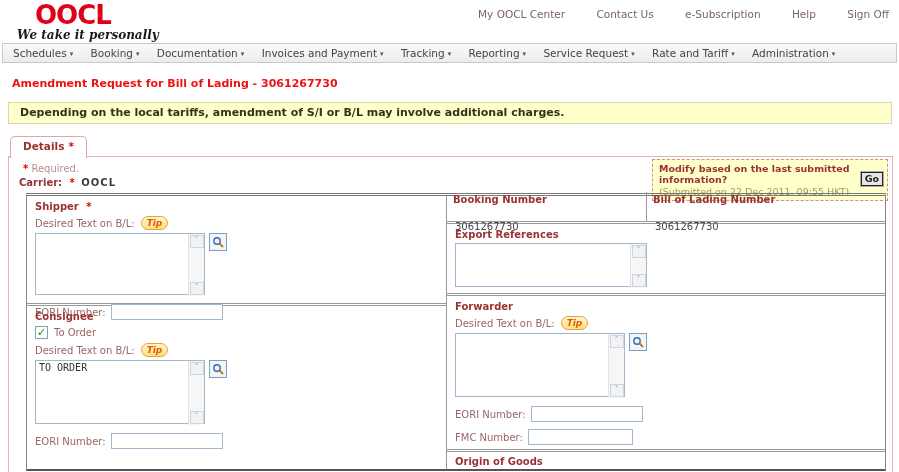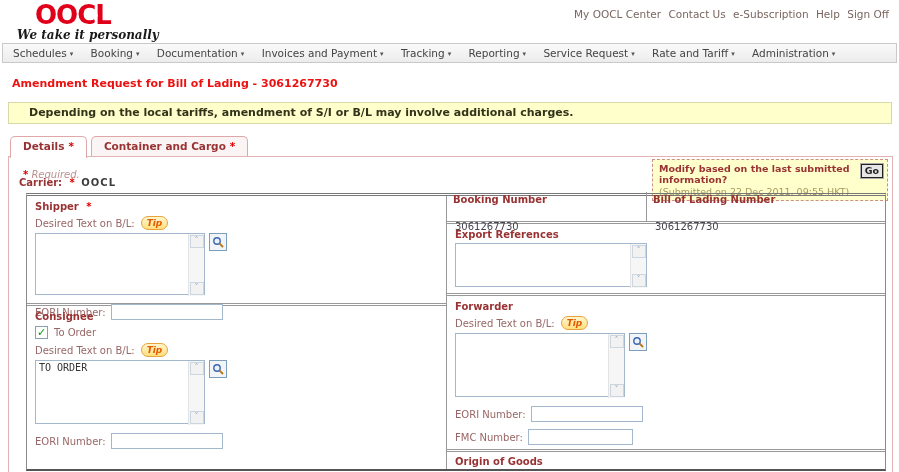--- a/index.html
+++ b/index.html
@@ -6,46 +6,46 @@
   html,body { background:#fff; }
   body { font-family:"DejaVu Sans","Liberation Sans",sans-serif; }
   .screen { position:relative; width:899px; height:472px; overflow:hidden; background:#fff; font-size:10px; color:#333; }
 
   
   .top { position:absolute; top:0; left:0; right:0; height:42px; background:#fff; }
   .logo { position:absolute; left:35px; top:2px; color:#e1001a; font-weight:bold; font-size:26px; line-height:26px; letter-spacing:-1px; }
   .blossom { position:absolute; left:54px; top:9px; color:#fff; font-size:11px; line-height:11px; pointer-events:none; }
   .tagline { position:absolute; left:17px; top:28px; font-family:"DejaVu Serif","Liberation Serif",serif; font-style:italic; font-weight:bold; font-size:12px; color:#1a1a1a; }
   .top-links { position:absolute; right:10px; top:8px; font-size:10.5px; color:#7a6560; }
-  .top-links span { margin-left:4px; cursor:pointer; }
+  .top-links span { margin-left:28px; cursor:pointer; }
 
   
   .nav { position:absolute; top:43px; left:2px; right:2px; height:20px; background:linear-gradient(#fafafa,#ececec); border:1px solid #c9c9c9; line-height:18px; padding-left:10px; color:#444; font-size:10.5px; white-space:nowrap; }
   .nav-item { margin-right:14px; cursor:pointer; display:inline-block; }
   .caret { font-size:7px; color:#555; margin-left:3px; vertical-align:1px; }
 
   
   .page-title { position:absolute; top:77px; left:12px; font-size:11px; font-weight:bold; color:#ee1111; }
-  .notice { position:absolute; top:102px; left:8px; right:7px; height:22px; background:#ffffcc; border:1px solid #d8d8a8; line-height:20px; padding-left:20px; font-weight:bold; font-size:11px; color:#33331a; }
+  .notice { position:absolute; top:102px; left:8px; right:7px; height:22px; background:#ffffcc; border:1px solid #d8d8a8; line-height:20px; padding-left:11px; font-weight:bold; font-size:11px; color:#33331a; }
 
   
   .tabs { position:absolute; top:136px; left:10px; display:flex; gap:4px; z-index:3; }
   .tab { height:20px; border:1px solid #dfa8a8; border-bottom:none; border-radius:5px 5px 0 0; padding:3px 12px 0; background:#fbf4f4; color:#993333; font-weight:bold; font-size:10.5px; cursor:pointer; }
   .tab.active { background:#fff; height:22px; }
   .req { color:#dd0000; font-weight:bold; margin-left:4px; }
 
   
   .panel { position:absolute; top:156px; left:8px; right:6px; height:330px; border:1px solid #e3b3b3; background:#fff; }
-  .required-note { position:absolute; left:10px; top:12px; color:#bb8e8e;font-style:italic; }
+  .required-note { position:absolute; left:10px; top:6px; color:#bb8e8e; }
   .carrier-row { position:absolute; left:10px; top:20px; color:#993333; font-weight:bold; }
   .carrier-val { color:#3d3d3d; font-weight:bold; letter-spacing:1px; margin-left:3px; }
   .modify-box { position:absolute; right:4px; top:2px; width:236px; background:#ffffcc; border:1px dashed #cc8f8f; padding:3px 5px 3px 6px; }
   .modify-q { color:#993333; font-weight:bold; font-size:9.5px; padding-right:8px; line-height:11px; }
   .modify-sub { color:#a89a60; font-size:9.5px; line-height:11px; margin-top:1px; }
-  .go-btn { position:absolute; right:4px; top:4px; font-size:9.5px; font-weight:bold; color:#222; background:#e6e6e6; border:1px solid #222; outline:1px solid #aaa; padding:0 3px; height:14px; line-height:12px; cursor:pointer; font-family:inherit;text-align:right; }
+  .go-btn { position:absolute; right:4px; top:12px; font-size:9.5px; font-weight:bold; color:#222; background:#e6e6e6; border:1px solid #222; outline:1px solid #aaa; padding:0 3px; height:14px; line-height:12px; cursor:pointer; font-family:inherit;text-align:right; }
 
   
   .form-grid { position:absolute; top:36px; left:17px; right:6px; height:278px; border:1px solid #8a8a8a; border-top:3px double #777; border-bottom:2px solid #555; display:flex; }
   .col-left { width:420px; border-right:1px solid #999; display:flex; flex-direction:column; }
   .col-right { flex:1; display:flex; flex-direction:column;justify-content:center; }
   .sec { padding:4px 8px; }
   .sec-shipper { height:110px; border-bottom:3px double #999; }
   .sec-consignee { flex:1; }
   .nums-row { height:32px; border-bottom:3px double #999; display:flex; }
   .num-cell { padding:2px 6px; }
@@ -108,21 +108,20 @@
     <span class="nav-item"><span>Service Request</span><span class="caret">▾</span></span>
     <span class="nav-item"><span>Rate and Tariff</span><span class="caret">▾</span></span>
     <span class="nav-item"><span>Administration</span><span class="caret">▾</span></span>
   </div>
 
   <div class="page-title">Amendment Request for Bill of Lading - 3061267730</div>
   <div class="notice">Depending on the local tariffs, amendment of S/I or B/L may involve additional charges.</div>
 
   <div class="tabs">
     <div class="tab active"><span>Details</span><span class="req">*</span></div>
-    <div class="tab"><span>Container and Cargo</span><span class="req">*</span></div>
   </div>
 
   <div class="panel">
 
     <div class="required-note">
       <span class="req">*</span>
       <span>Required.</span>
     </div>
     <div class="carrier-row">
       <span>Carrier:</span>

